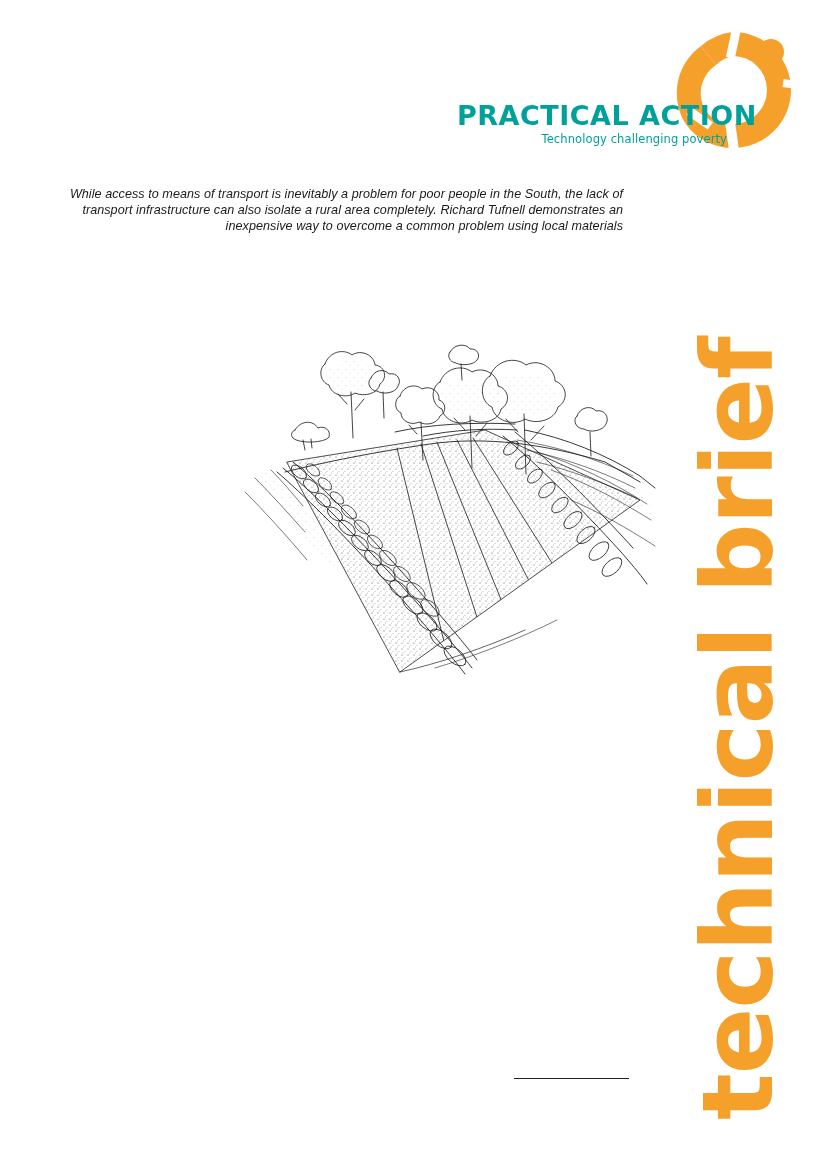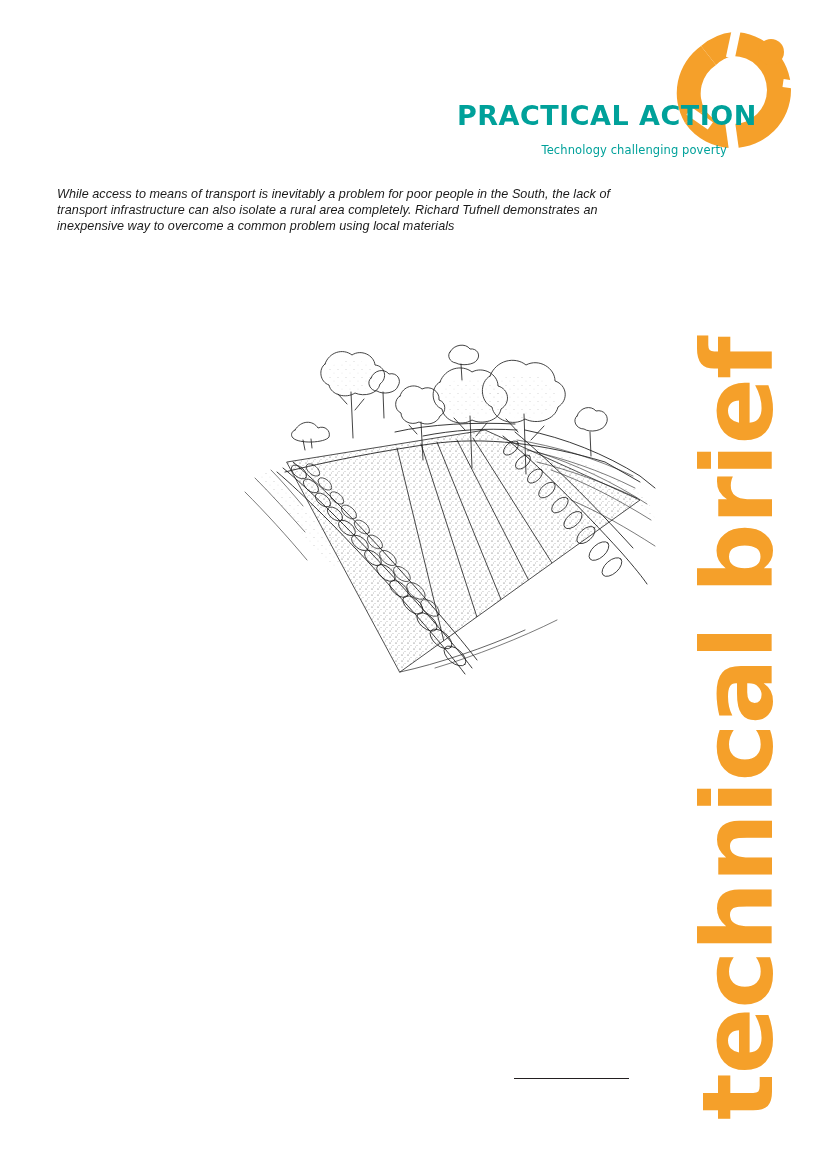--- a/index.html
+++ b/index.html
@@ -46,21 +46,21 @@
     font-size: 27px;
     letter-spacing: 0.5px;
     color: #00a19a;
     line-height: 1;
     white-space: nowrap;
   }
   .logo-tagline {
     font-family: "DejaVu Sans", sans-serif;
     font-size: 11.5px;
     color: #00a19a;
-    margin-top: 14px;
+    margin-top: 3px;
     white-space: nowrap;
     letter-spacing: 0.1px;
   }
 
   
   .side-title {
     position: absolute;
     right: -6px;
     top: 0px;
     width: 180px;
@@ -86,20 +86,21 @@
     position: absolute;
     left: 57px;
     top: 186px;
     width: 566px;
     font-family: "Liberation Sans", sans-serif;
     font-style: italic;
     font-size: 12.6px;
     line-height: 16.2px;
     color: #1a1a1a;
     letter-spacing: 0.05px;
+    text-align: right;
   }
 
   
   .illustration {
     position: absolute;
     left: 185px;
     top: 312px;
     width: 475px;
     height: 380px;
   }

